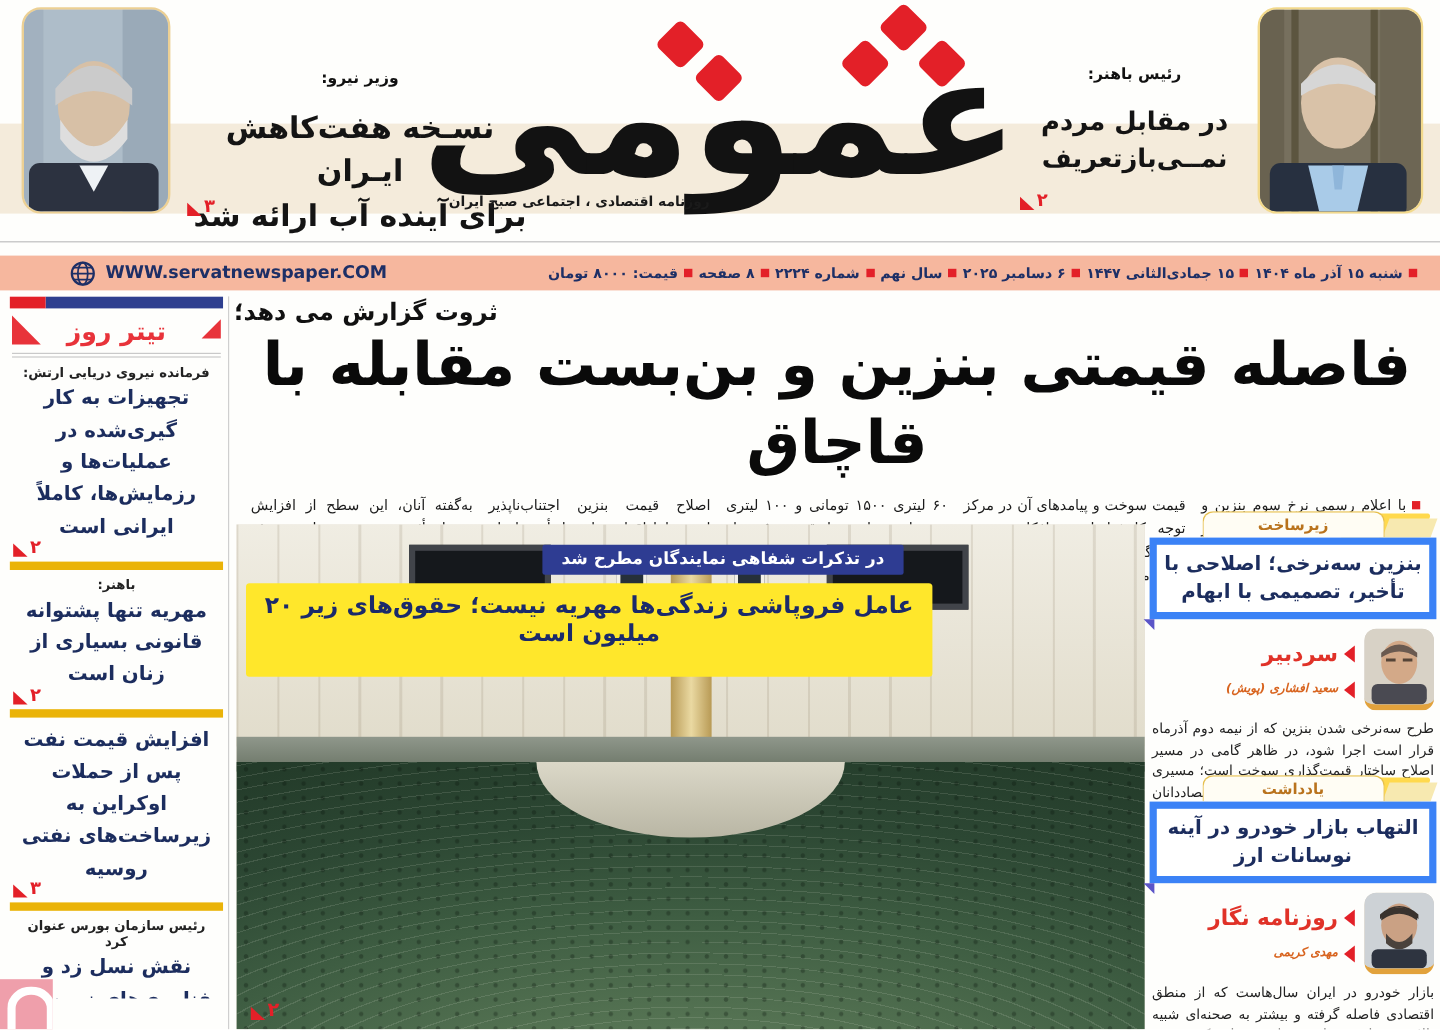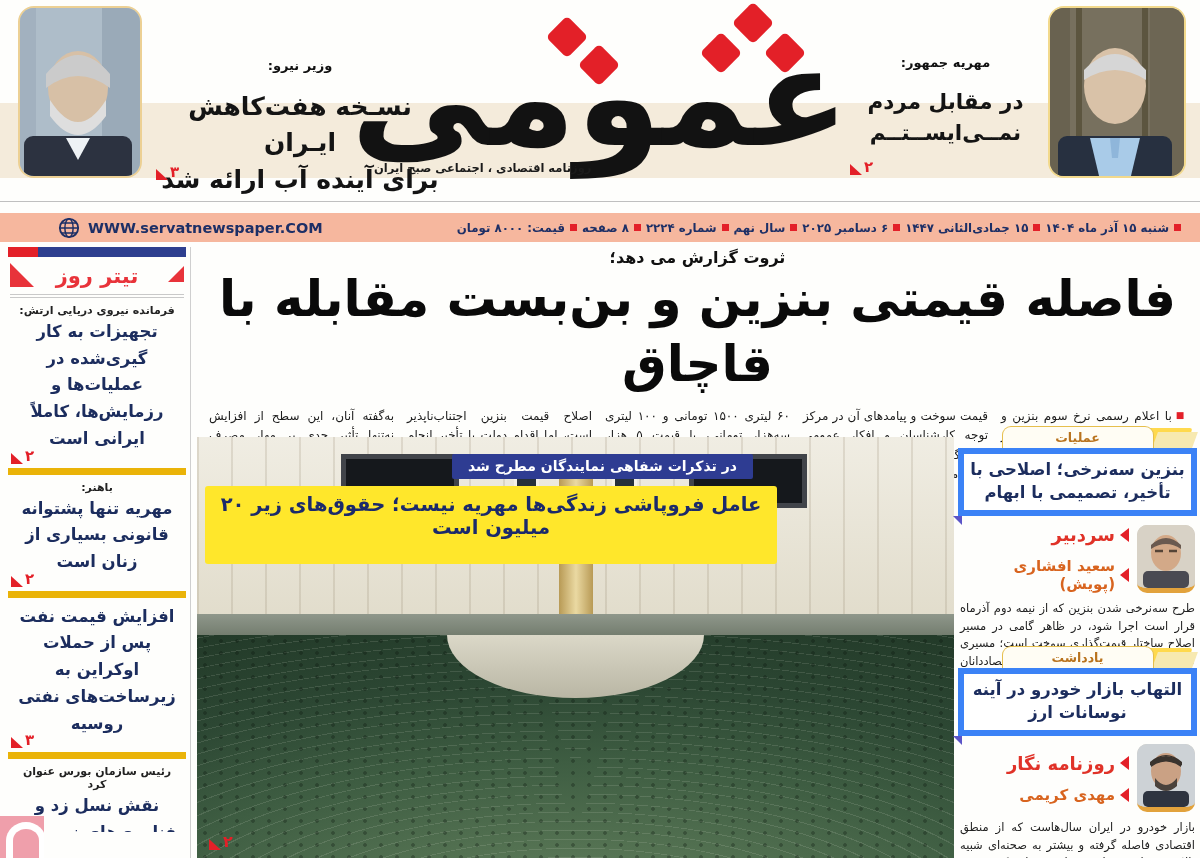--- a/index.html
+++ b/index.html
@@ -52,21 +52,21 @@
   .sb-item{position:relative;padding:6px 4px 15px;border-bottom:7px solid #eab308;text-align:center;}
   .sb-kicker{font-size:11px;font-weight:bold;color:#222;margin-bottom:2px;}
   .sb-kicker:empty{display:none;}
   .sb-headline{font-size:16.5px;font-weight:bold;color:#1c2d5e;line-height:1.62;}
   .sb-item .pg-abs{left:3px;bottom:4px;}
   .stamp{position:absolute;left:0;top:816px;width:44px;height:42px;background:#ef9fab;overflow:hidden;}
   .stamp::before{content:"";position:absolute;left:6px;top:6px;width:26px;height:30px;
         border:7px solid #fff;border-radius:50% 50% 0 0;border-bottom:none;}
   
   .lead{position:absolute;left:195px;top:248px;width:1005px;}
-  .lead-kicker{text-align:center;font-size:16px;font-weight:bold;color:#111;}
+  .lead-kicker{text-align:left;font-size:20px;font-weight:bold;color:#111;}
   .lead-headline{text-align:center;font-size:50px;font-weight:bold;color:#0a0a0a;margin-top:0;line-height:1.3;
         letter-spacing:-1px;}
   .lead-cols{position:relative;display:flex;gap:13px;margin-top:10px;padding:0 14px 14px;}
   .lcol{flex:1;font-size:12px;line-height:1.62;text-align:justify;color:#1b1b1b;}
   .lcol.first::before{content:"■";color:#e32028;font-size:9px;margin-left:4px;vertical-align:2px;}
   .lead-cols .pg-abs{left:16px;bottom:-2px;}
   
   .photo-main{position:absolute;left:197px;top:437px;width:757px;height:421px;overflow:hidden;background:#e9e5d9;}
   .ph-wall{position:absolute;left:0;top:0;width:100%;height:44%;
       background:repeating-linear-gradient(90deg,rgba(135,120,95,.18) 0 2px,transparent 2px 34px),
@@ -110,21 +110,21 @@
   .head-arrow{position:absolute;left:-5px;bottom:-9px;width:0;height:0;
       border-top:9px solid #5b55c8;border-left:9px solid transparent;}
   .author-row{display:flex;align-items:center;gap:8px;margin-top:8px;padding:0 2px;}
   .a-photo{width:58px;height:68px;border-radius:10px;overflow:hidden;border-bottom:5px solid #e2a23c;
       background:#cfc9bd;flex:0 0 auto;}
   .a-labels{flex:1;display:flex;flex-direction:column;gap:12px;}
   .a-line{display:flex;align-items:center;gap:5px;}
   .chev{width:0;height:0;border-top:7px solid transparent;border-bottom:7px solid transparent;
       border-right:9px solid #e32028;}
   .a-role{color:#e03228;font-size:18px;font-weight:bold;}
-  .a-name{color:#d8641f;font-size:15px;font-weight:bold;}
+  .a-name{color:#d8641f;font-size:10px;font-weight:bold;font-style:italic;}
   .box-body{position:relative;margin-top:7px;font-size:11.5px;line-height:1.52;text-align:justify;color:#222;
       padding:0 2px 14px;}
   .box-body .pg-abs{left:2px;bottom:-2px;}
 </style>
 </head>
 <body>
 
 <div id="page">
 
   <div class="cream-band"></div>
@@ -156,23 +156,23 @@
     <div class="logo-text">عمومی</div>
     <span class="dmd" style="left:398px;top:8px;"></span>
     <span class="dmd" style="left:430px;top:38px;"></span>
     <span class="dmd" style="left:366px;top:38px;"></span>
     <span class="dmd" style="left:212px;top:22px;"></span>
     <span class="dmd" style="left:244px;top:50px;"></span>
     <div class="logo-tagline">روزنامه اقتصادی ، اجتماعی صبح ایران</div>
   </div>
 
   <div class="top-story tr">
-    <div class="ts-kicker">مهریه جمهور:</div>
+    <div class="ts-kicker">رئیس باهنر:</div>
     <div class="ts-line">در مقابل مردم</div>
-    <div class="ts-line">نمــی‌ایســتــم</div>
+    <div class="ts-line">نمــی‌بازتعریف</div>
     <span class="pg pg-abs" style="left:2px;bottom:2px;">
         <i></i>
         <b>۲</b>
       </span>
   </div>
 
   <div class="portrait p-right">
     <svg width="138" height="172" viewBox="0 0 138 172">
       <rect width="138" height="172" fill="#77705e"></rect>
       <rect x="0" width="24" height="172" fill="#696250"></rect>
@@ -291,21 +291,21 @@
     <span class="pg pg-abs">
         <i></i>
         <b>۲</b>
       </span>
   </div>
 
   <div class="box box1">
     <div class="tab-wrap">
       <div class="tab-fold"></div>
       <div class="tab-fold2"></div>
-      <div class="tab">عملیات</div>
+      <div class="tab">زیرساخت</div>
     </div>
     <div class="box-head-wrap">
       <div class="box-head">بنزین سه‌نرخی؛ اصلاحی با تأخیر، تصمیمی با ابهام</div>
       <div class="head-arrow"></div>
     </div>
     <div class="author-row">
       <div class="a-photo">
         <svg width="58" height="63" viewBox="0 0 58 63">
           <rect width="58" height="63" fill="#d8d2c6"></rect>
           <ellipse cx="29" cy="28" rx="15" ry="18" fill="#d3a988"></ellipse>

